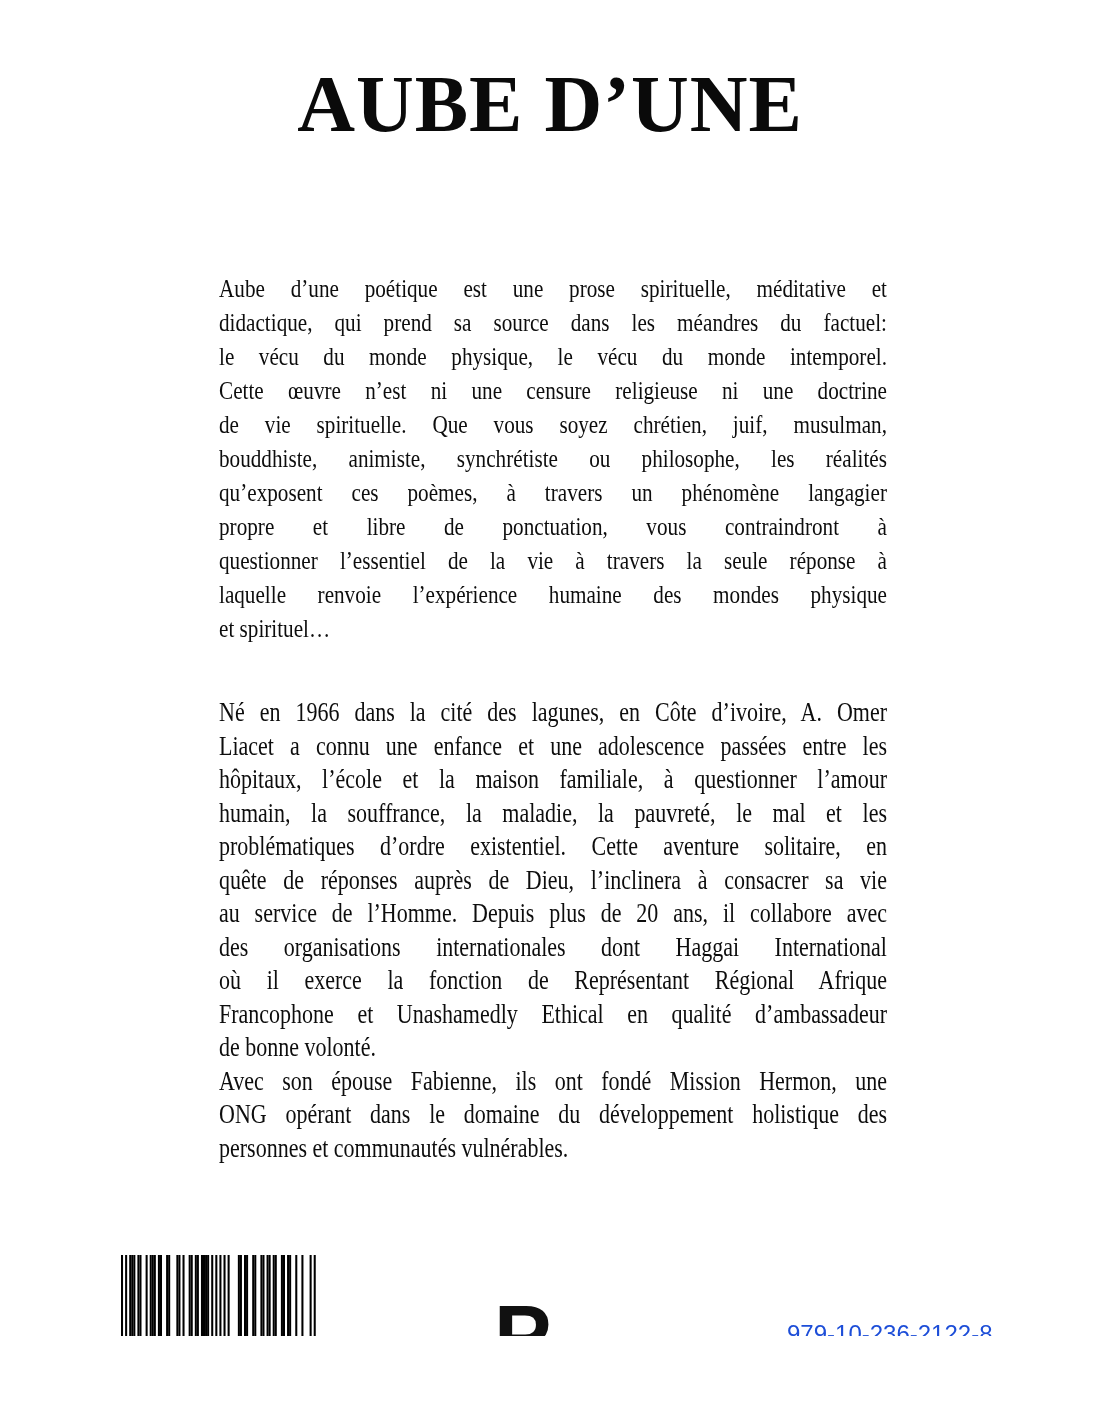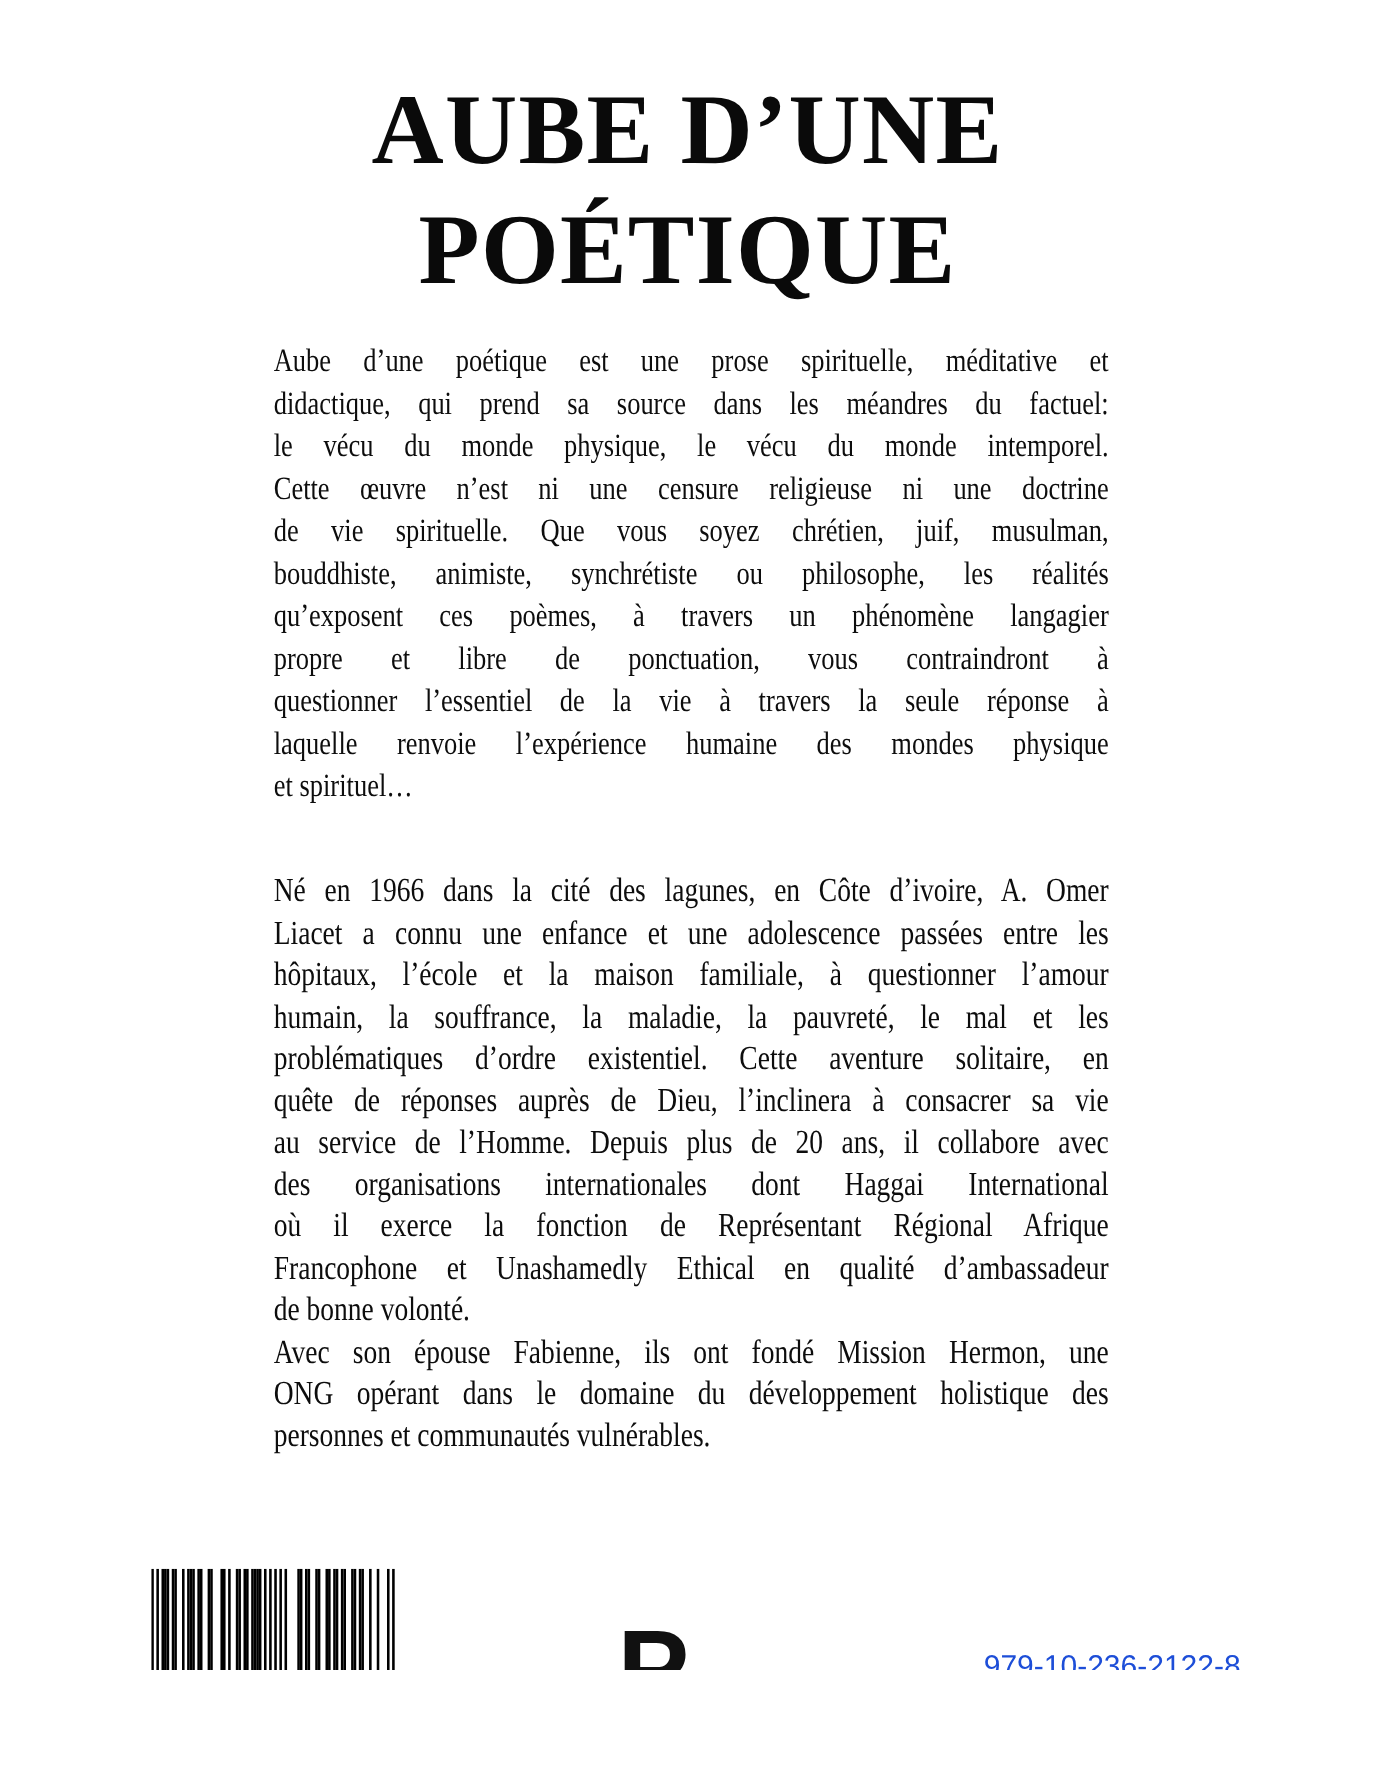--- a/index.html
+++ b/index.html
@@ -84,21 +84,20 @@
     font-size:26px; font-weight:bold; color:#111111;
   }
 </style>
 </head>
 <body>
 
 <div class="page">
 
   <header class="title">
     <div>AUBE D’UNE</div>
-    <div>POÉTIQUE</div>
   </header>
 
   <section class="para synopsis">
     <div class="squeeze">
         <div class="line">Aube d’une poétique est une prose spirituelle, méditative et</div>
         <div class="line">didactique, qui prend sa source dans les méandres du factuel:</div>
         <div class="line">le vécu du monde physique, le vécu du monde intemporel.</div>
         <div class="line">Cette œuvre n’est ni une censure religieuse ni une doctrine</div>
         <div class="line">de vie spirituelle. Que vous soyez chrétien, juif, musulman,</div>
         <div class="line">bouddhiste, animiste, synchrétiste ou philosophe, les réalités</div>

